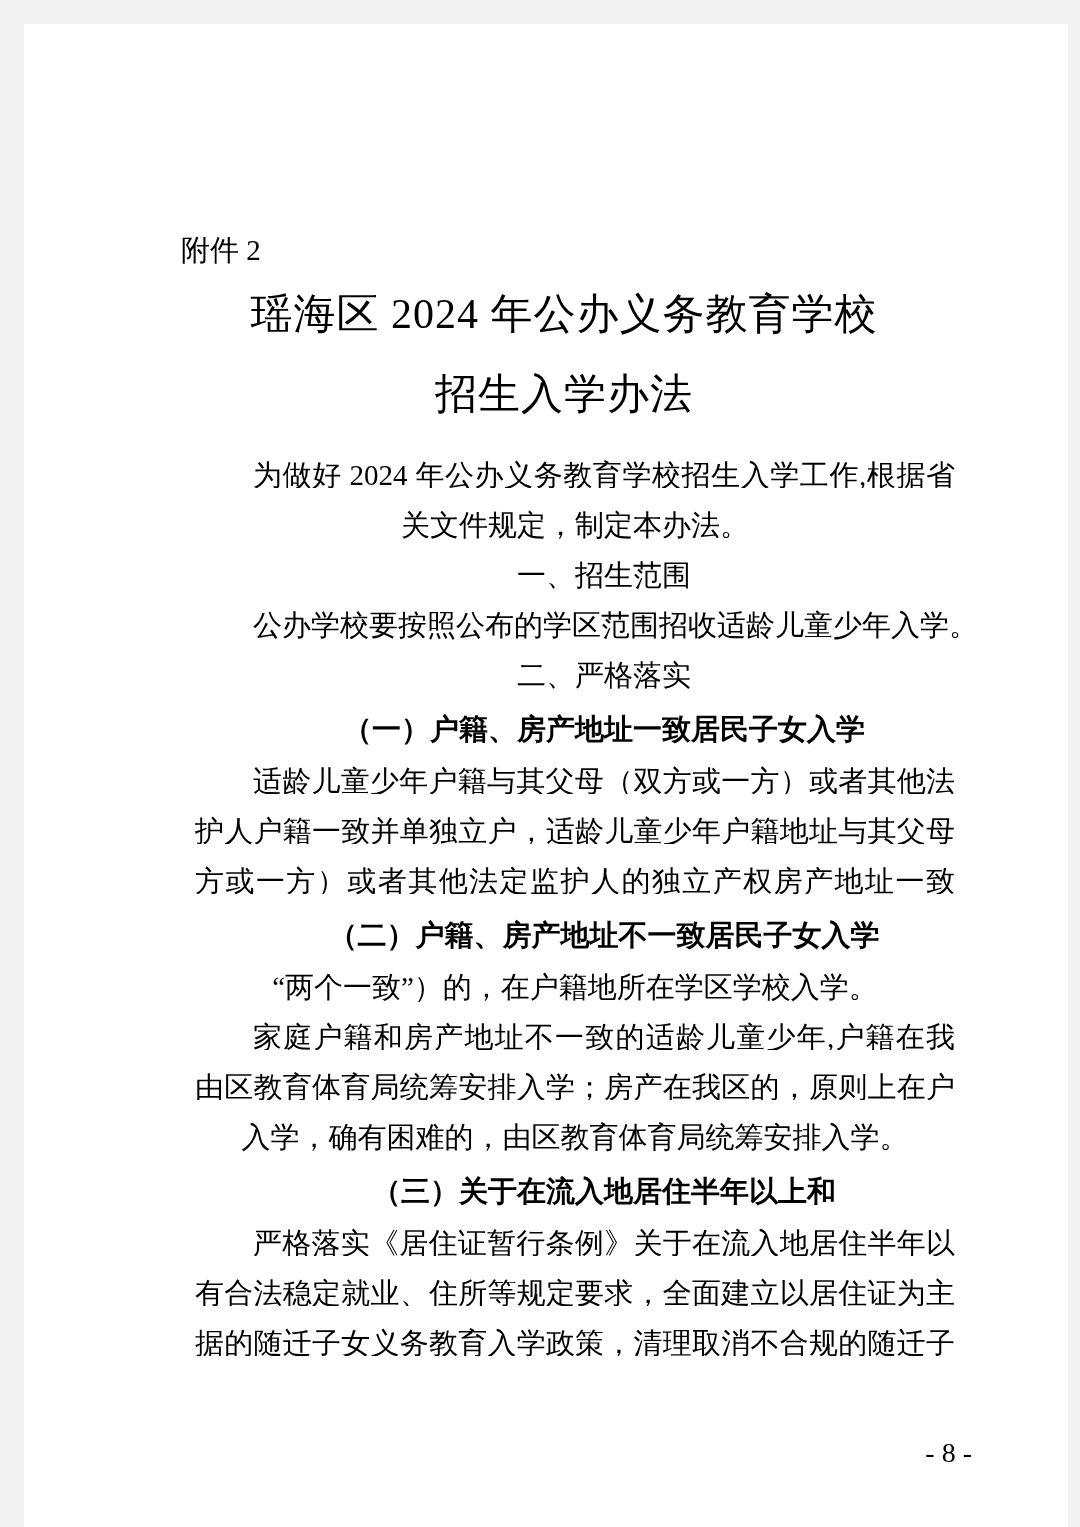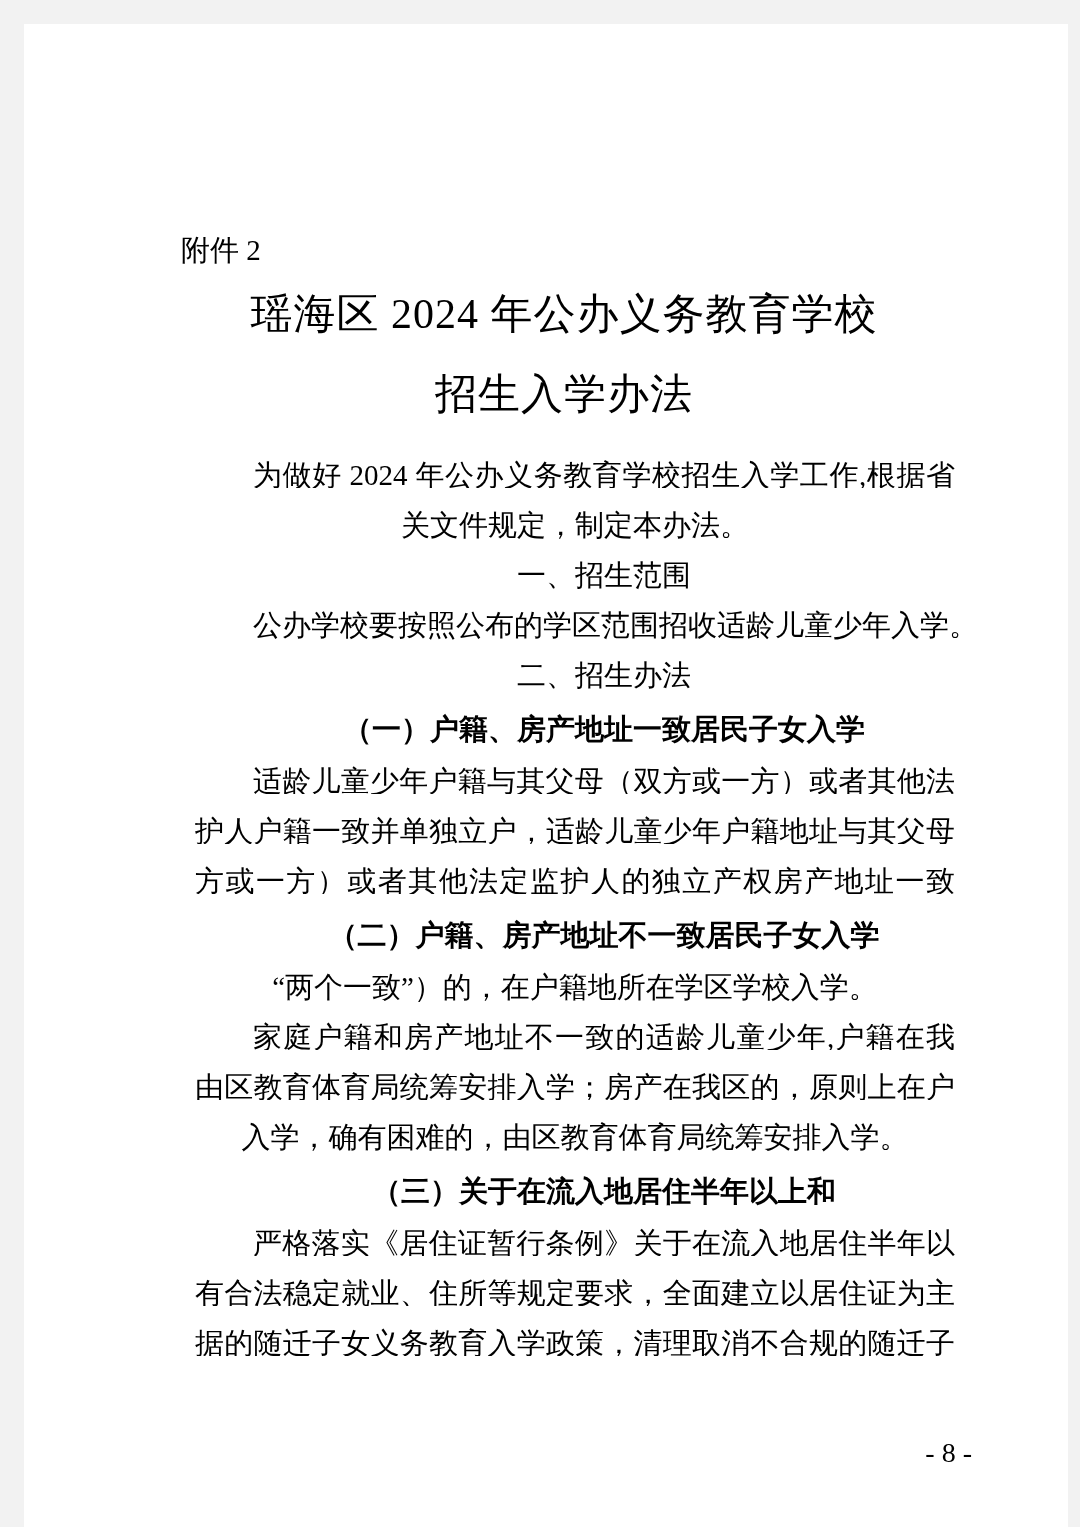--- a/index.html
+++ b/index.html
@@ -71,21 +71,21 @@
   <h1 class="doc-title">
     <span class="title-line">瑶海区 2024 年公办义务教育学校</span>
     <span class="title-line">招生入学办法</span>
   </h1>
 
   <div class="doc-body" id="body-lines">
       <div class="line indent fill">为做好 2024 年公办义务教育学校招生入学工作,根据省市有</div>
       <div class="line">关文件规定，制定本办法。</div>
       <div class="line indent">一、招生范围</div>
       <div class="line indent">公办学校要按照公布的学区范围招收适龄儿童少年入学。</div>
-      <div class="line indent">二、招生办法</div>
+      <div class="line indent">二、严格落实</div>
       <div class="line heading indent">（一）户籍、房产地址一致居民子女入学</div>
       <div class="line indent fill">适龄儿童少年户籍与其父母（双方或一方）或者其他法定监</div>
       <div class="line fill">护人户籍一致并单独立户，适龄儿童少年户籍地址与其父母（双</div>
       <div class="line fill">方或一方）或者其他法定监护人的独立产权房产地址一致（简称</div>
       <div class="line heading indent">（二）户籍、房产地址不一致居民子女入学</div>
       <div class="line">“两个一致”）的，在户籍地所在学区学校入学。</div>
       <div class="line indent fill">家庭户籍和房产地址不一致的适龄儿童少年,户籍在我区的，</div>
       <div class="line fill">由区教育体育局统筹安排入学；房产在我区的，原则上在户籍地</div>
       <div class="line">入学，确有困难的，由区教育体育局统筹安排入学。</div>
       <div class="line heading indent">（三）关于在流入地居住半年以上和</div>

